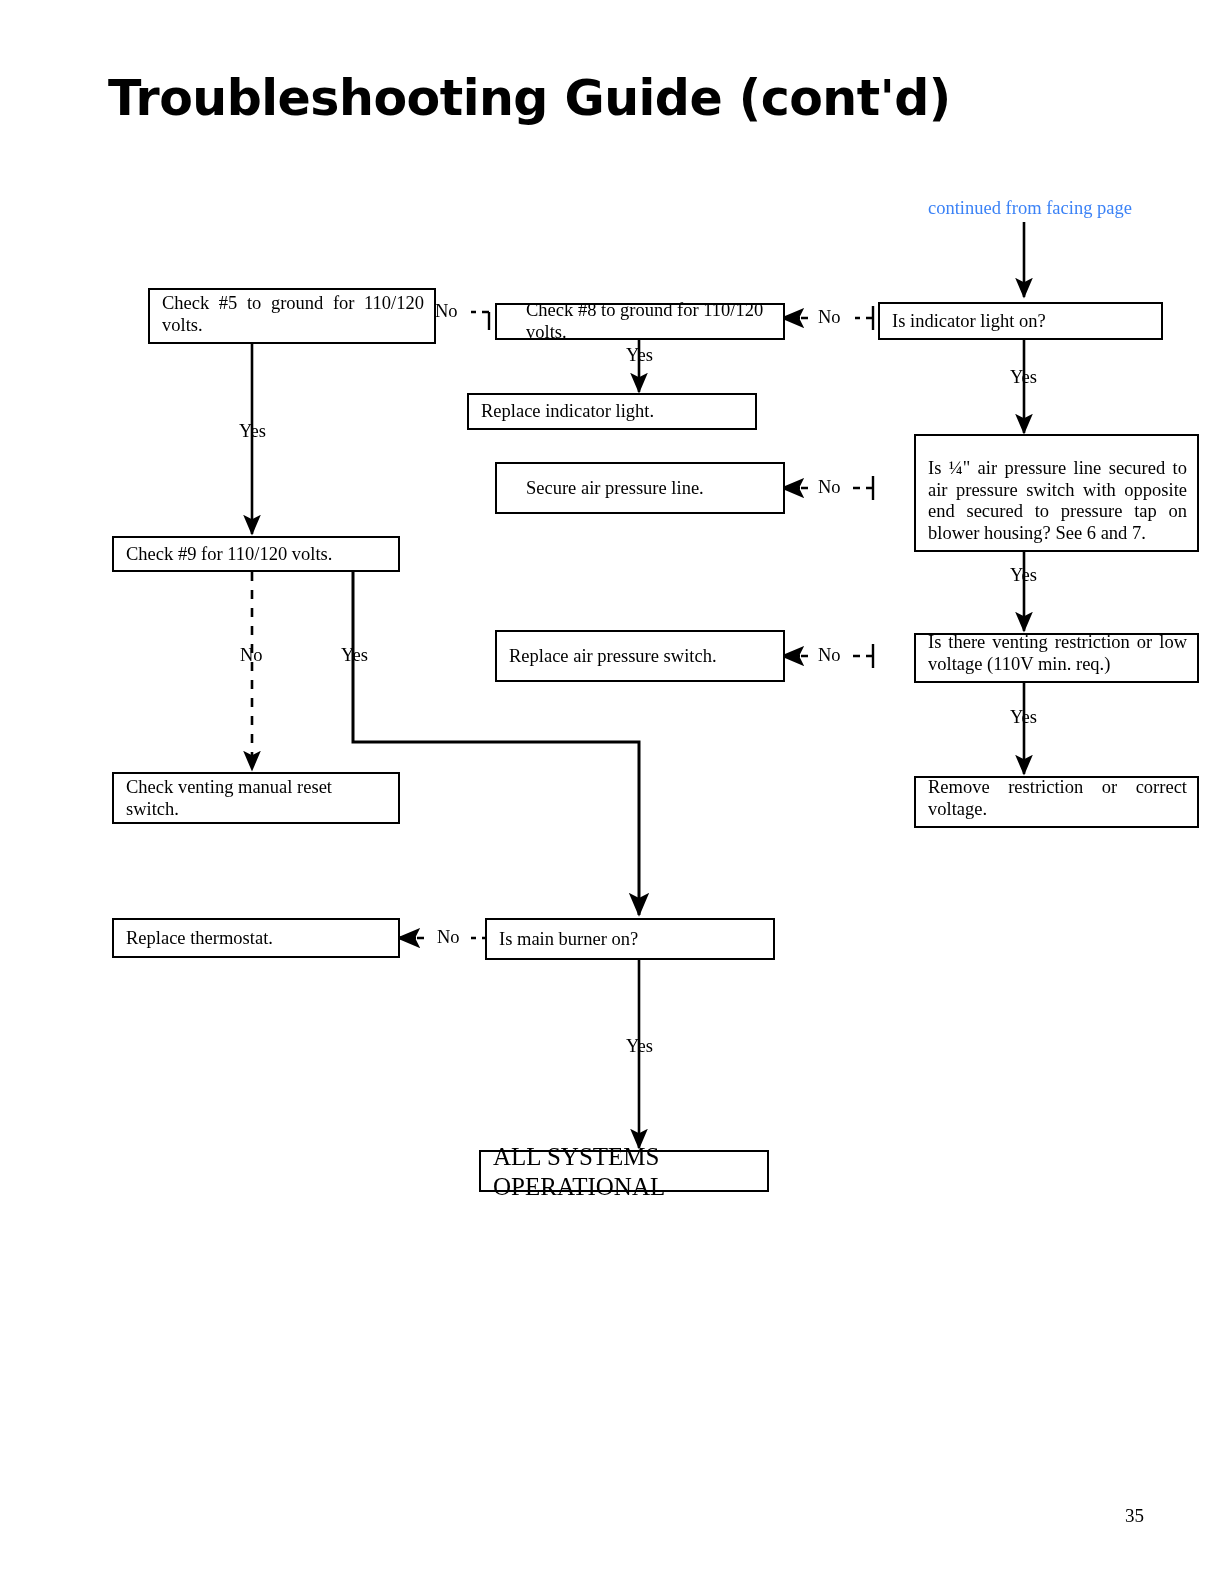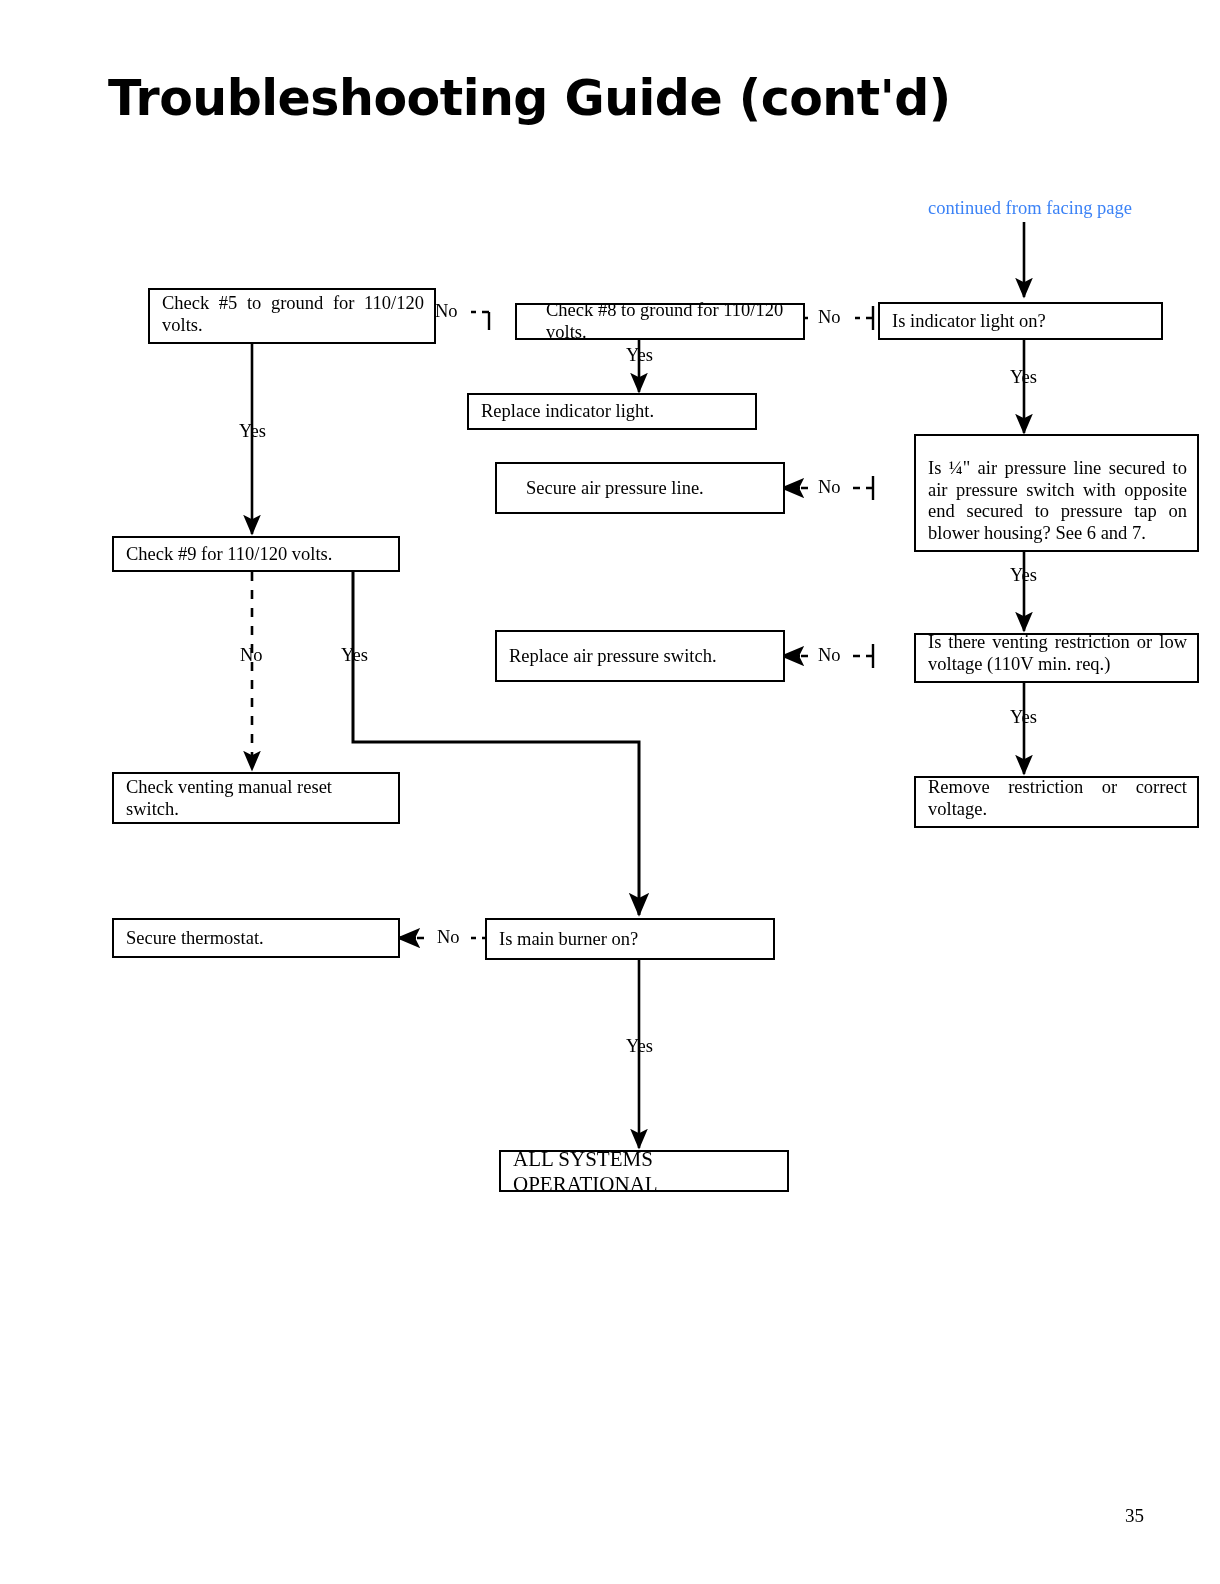--- a/index.html
+++ b/index.html
@@ -155,44 +155,44 @@
 
   <div class="fbox" style="left:112px; top:536px; width:288px; height:36px;">
     <span class="txt">Check #9 for 110/120 volts.</span>
   </div>
 
   <div class="fbox" style="left:112px; top:772px; width:288px; height:52px;">
     <span class="txt">Check venting manual reset switch.</span>
   </div>
 
   <div class="fbox" style="left:112px; top:918px; width:288px; height:40px;">
-    <span class="txt">Secure thermostat.</span>
-  </div>
-
-  <div class="fbox" style="left:515px; top:303px; width:290px; height:37px;padding-left:29px;">
+    <span class="txt">Replace thermostat.</span>
+  </div>
+
+  <div class="fbox" style="left:495px; top:303px; width:290px; height:37px;padding-left:29px;">
     <span class="txt">Check #8 to ground for 110/120 volts.</span>
   </div>
 
   <div class="fbox" style="left:467px; top:393px; width:290px; height:37px;">
     <span class="txt">Replace indicator light.</span>
   </div>
 
   <div class="fbox" style="left:495px; top:462px; width:290px; height:52px;padding-left:29px;">
     <span class="txt">Secure air pressure line.</span>
   </div>
 
   <div class="fbox" style="left:495px; top:630px; width:290px; height:52px;">
     <span class="txt">Replace air pressure switch.</span>
   </div>
 
   <div class="fbox" style="left:485px; top:918px; width:290px; height:42px;">
     <span class="txt">Is main burner on?</span>
   </div>
 
-  <div class="fbox" style="left:499px; top:1150px; width:290px; height:42px; font-size:21px;">
+  <div class="fbox" style="left:479px; top:1150px; width:290px; height:42px; font-size:25px;">
     <span class="txt">ALL SYSTEMS OPERATIONAL</span>
   </div>
 
   <div class="fbox" style="left:878px; top:302px; width:285px; height:38px;">
     <span class="txt">Is indicator light on?</span>
   </div>
 
   <div class="fbox just top-align" style="left:878px; top:434px; width:285px; height:118px; padding-top:8px;">
     <span class="txt">Is ¼" air pressure line secured to air pressure switch with opposite end secured to pressure tap on blower housing? See 6 and 7.</span>
   </div>

